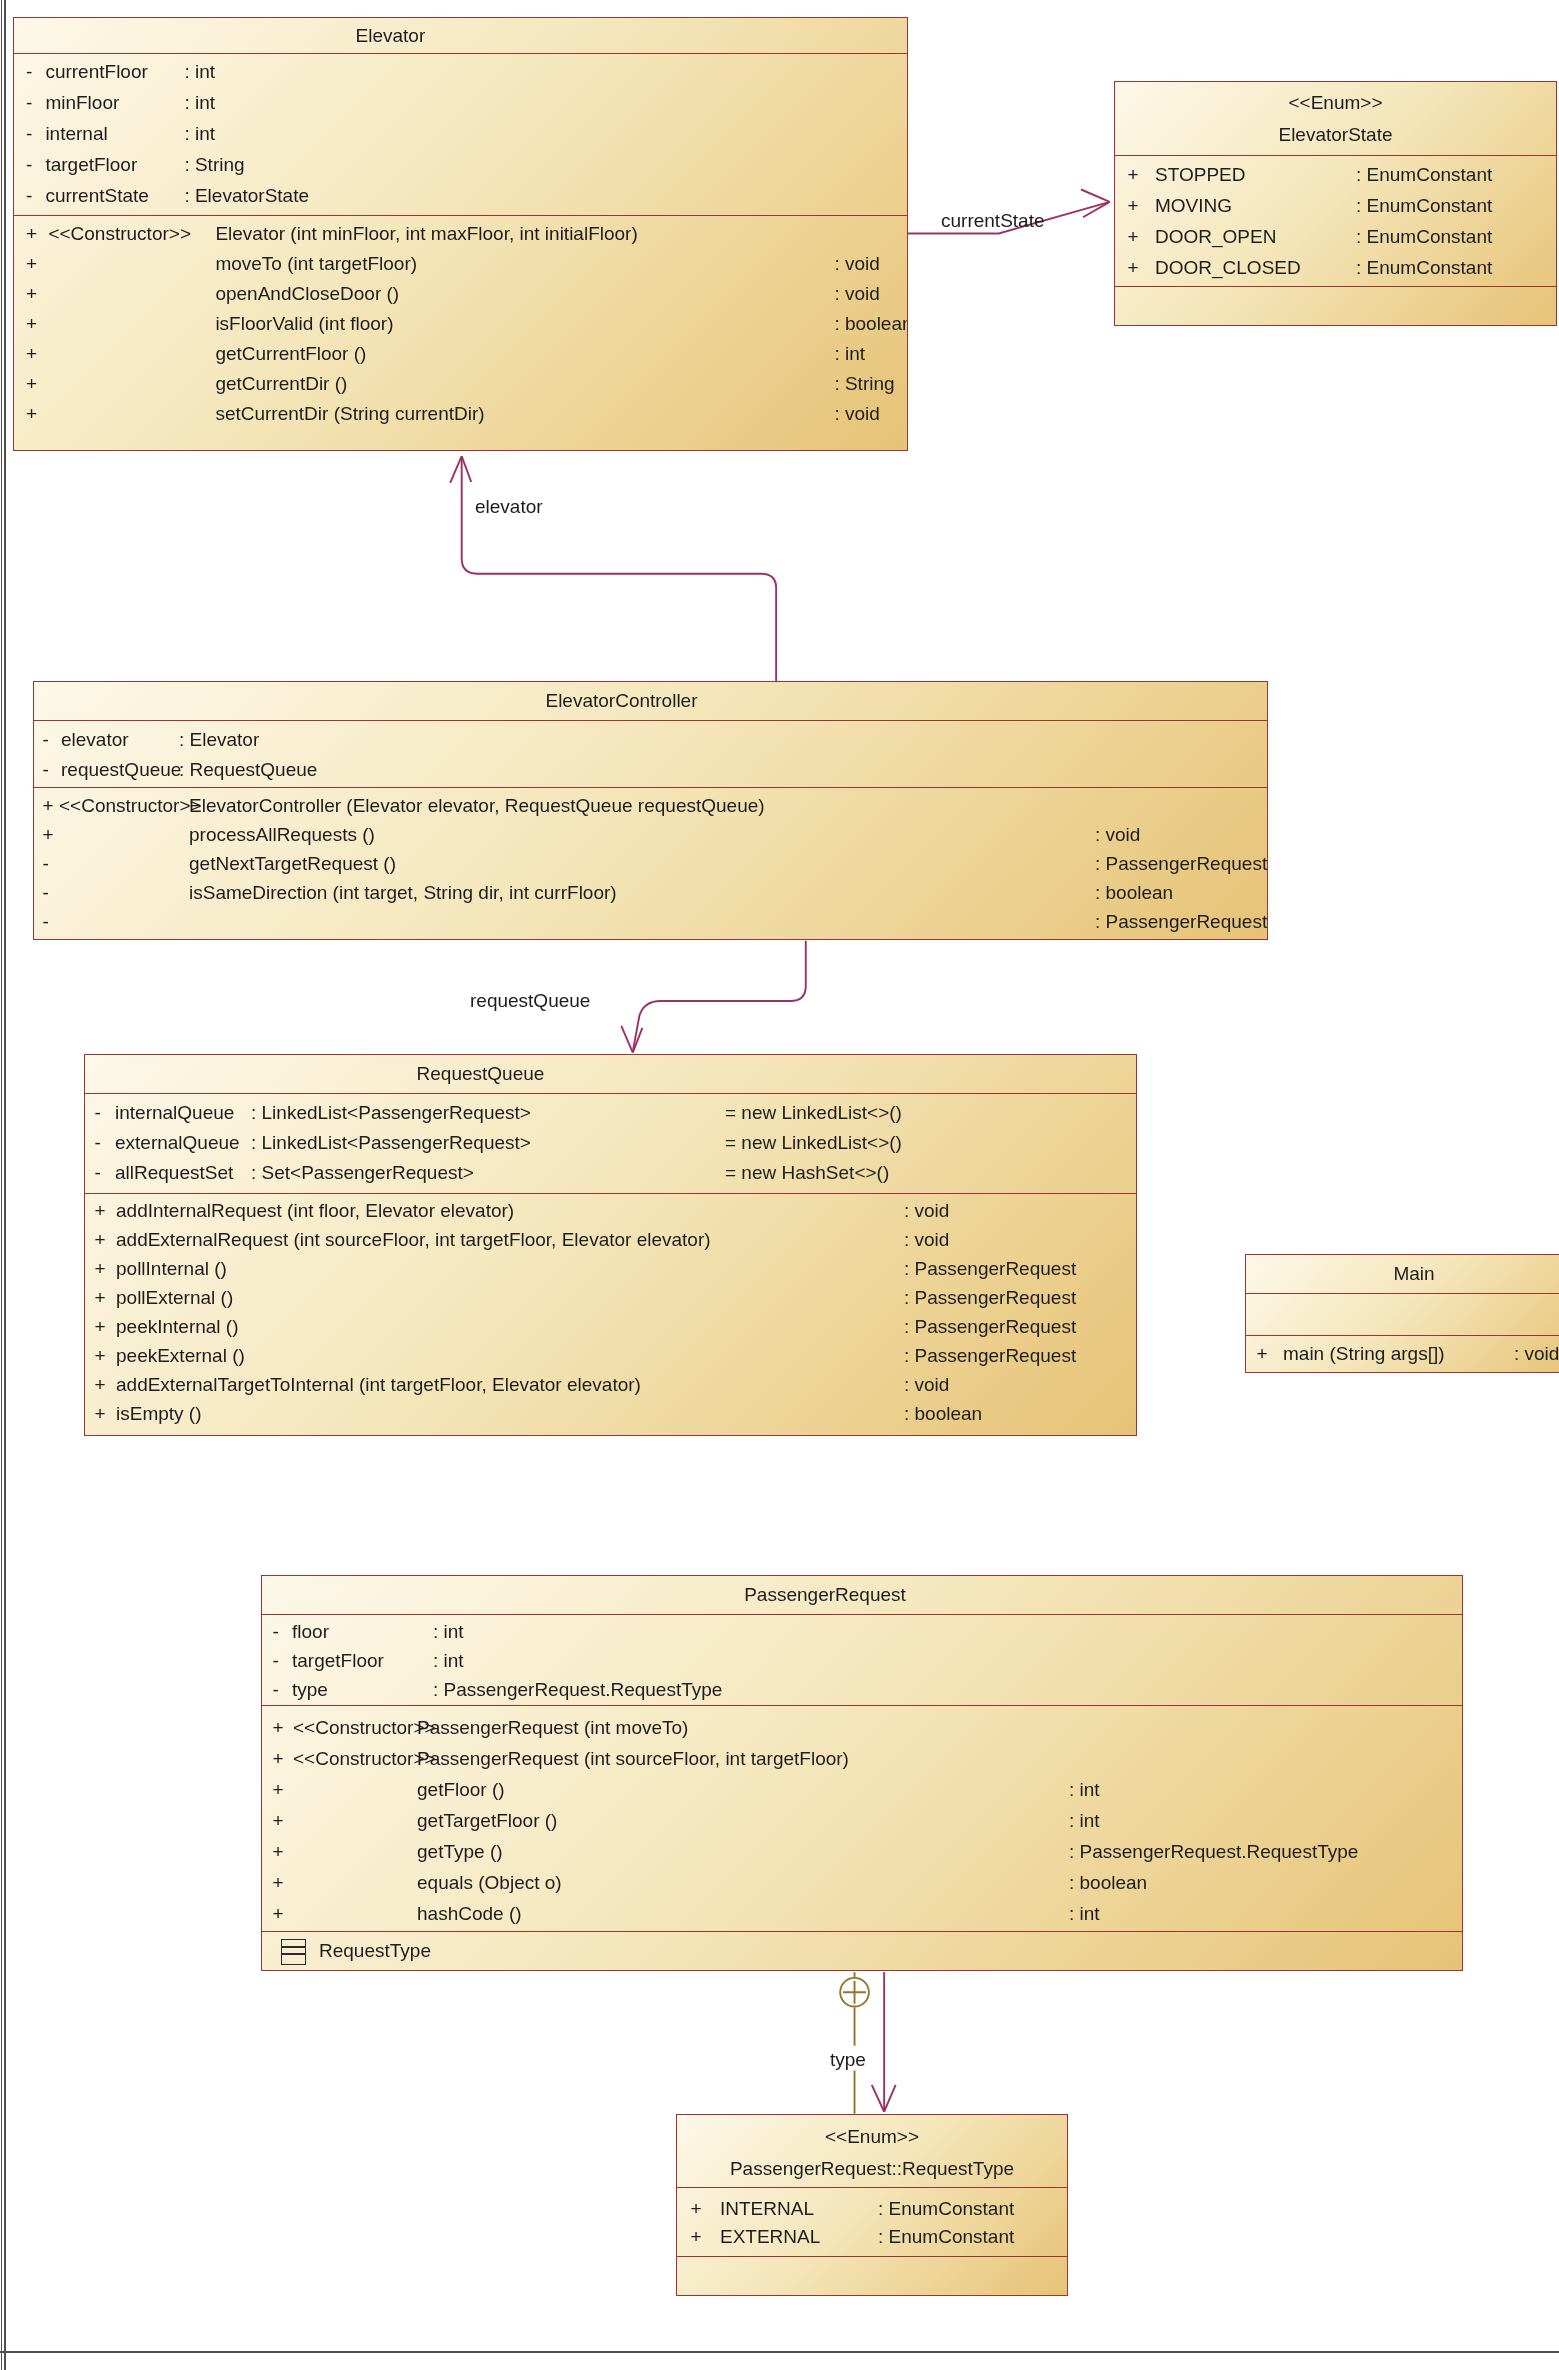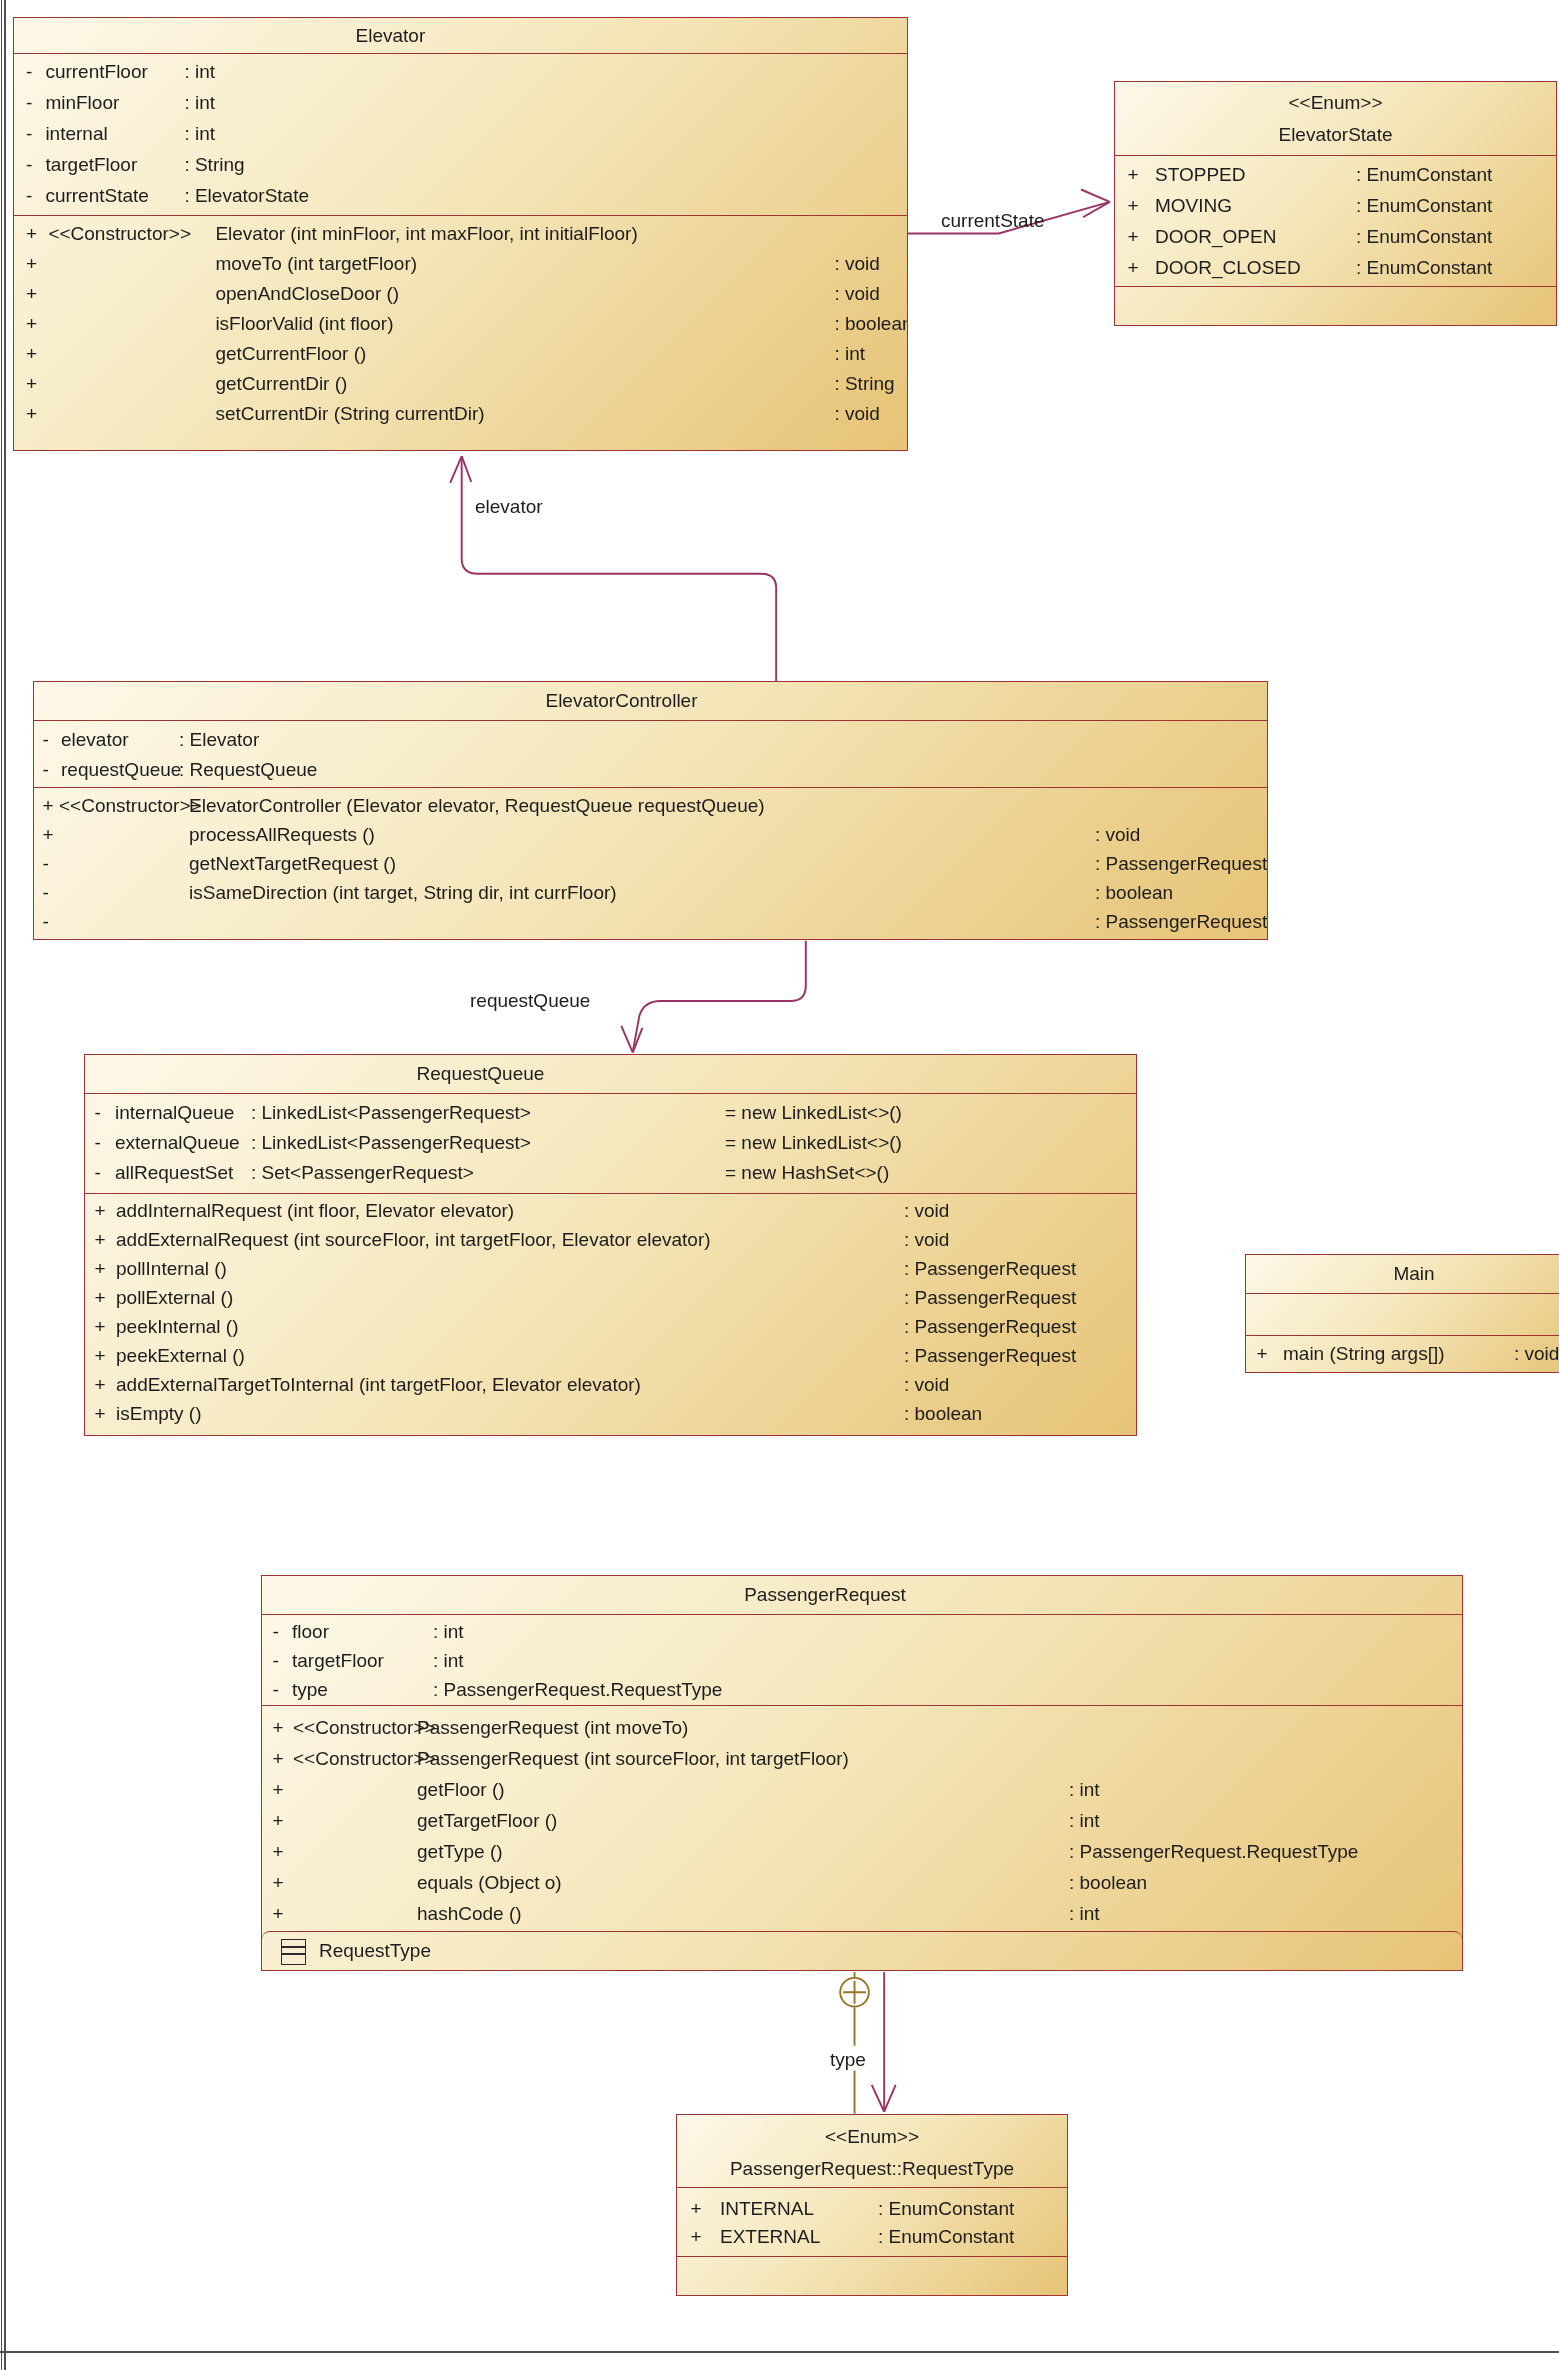--- a/index.html
+++ b/index.html
@@ -23,21 +23,21 @@
   .vis{left:var(--vis,11.5px);}
   .aname{left:var(--aname,31px);}
   .atype{left:var(--atype,172px);}
   .init{left:var(--init,593px);margin-left:48px;}
   .stereo{left:var(--stereo,34px);}
   .mname{left:var(--mname,201px);}
   .ret{left:var(--ret,813px);}
 
   .enum-line{line-height:32px;white-space:nowrap;text-align:center;}
 
-  .nested-comp{border-top:1.9px solid #9c3434;position:relative;overflow:hidden;border-radius:8px;}
+  .nested-comp{border-top:1.9px solid #9c3434;position:relative;overflow:hidden;}
   .class-icon{position:absolute;left:19px;top:6.7px;width:25px;height:26px;box-sizing:border-box;
     border:1.9px solid #2b2b2b;
     background:linear-gradient(to bottom,transparent 0 5.7px,#2b2b2b 5.7px 7.6px,transparent 7.6px 13.4px,#2b2b2b 13.4px 15.3px,transparent 15.3px);}
   .nested-label{position:absolute;left:57px;top:0;line-height:37px;white-space:nowrap;}
 
   .conn-label{position:absolute;font-size:19px;line-height:23px;white-space:nowrap;z-index:8;}
   #connector-layer{position:absolute;left:0;top:0;z-index:5;pointer-events:none;}
 </style>
 </head>
 <body>

